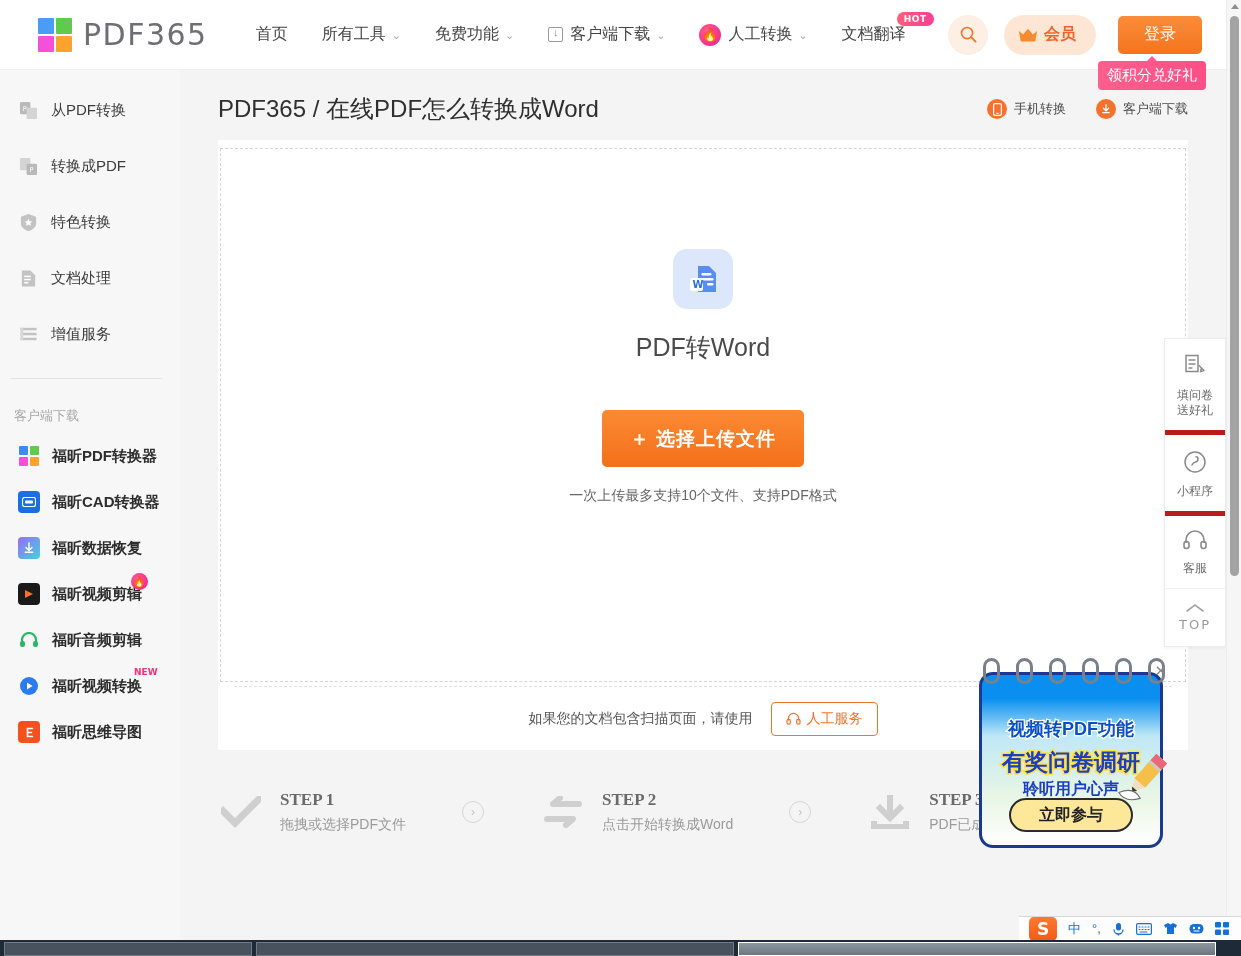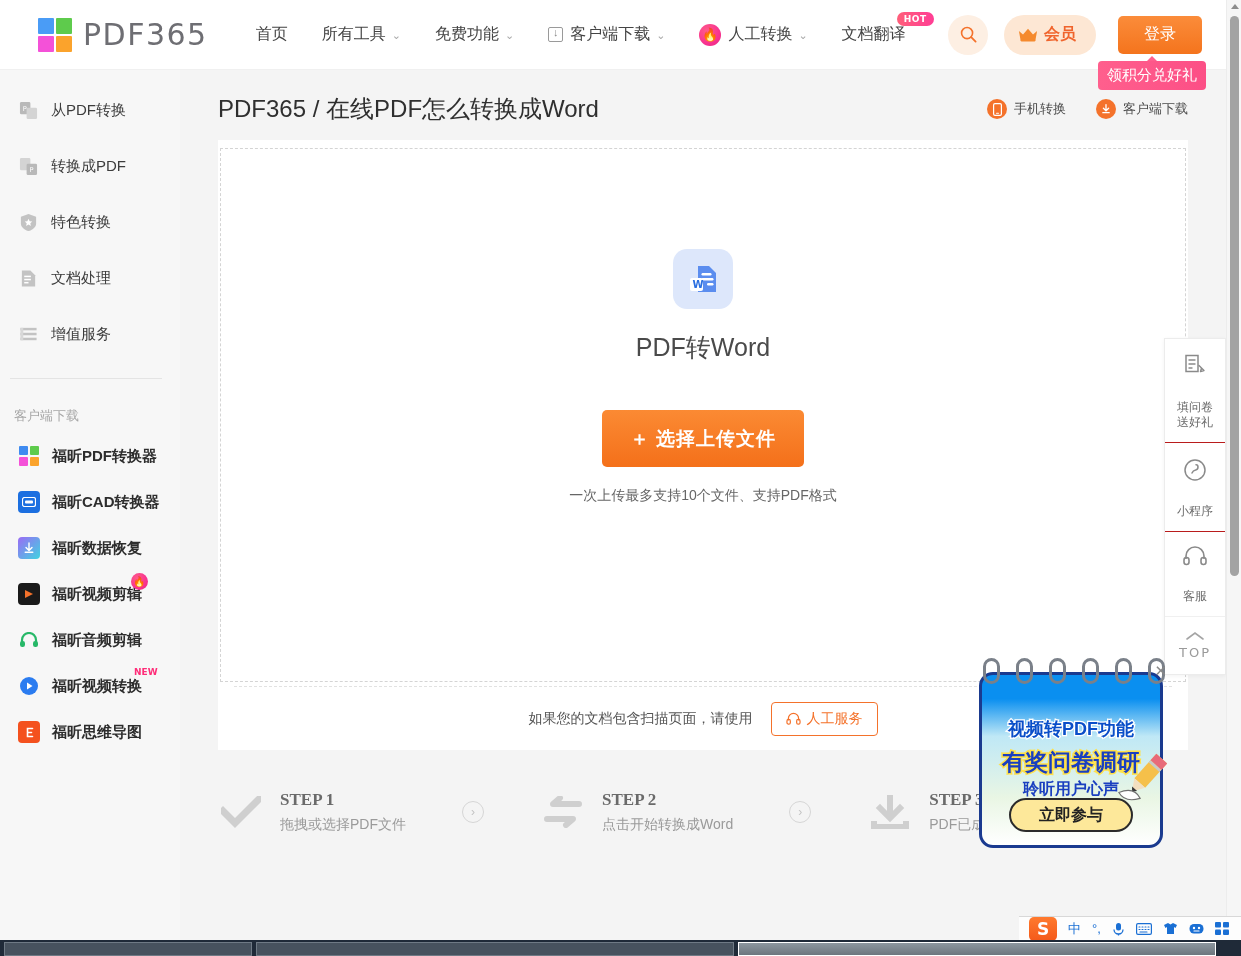--- a/index.html
+++ b/index.html
@@ -223,22 +223,22 @@
 
   
   .float-bar {
     position: absolute; top: 338px; right: 15px; width: 62px;
     background: #fff; border: 1px solid #ececec; z-index: 30;
     box-shadow: 0 1px 4px rgba(0,0,0,.05);
   }
   .fb-item {
     padding: 14px 4px 12px; text-align: center; cursor: pointer;
   }
-  .fb-item + .fb-item { border-top: 1px solid #b91c1c; }
-  .fb-label { font-size: 12px; color: #6a6a6a; line-height: 15px; margin-top: 17px; }
+  .fb-item + .fb-item { border-top: 5px solid #b91c1c; }
+  .fb-label { font-size: 12px; color: #6a6a6a; line-height: 15px; margin-top: 5px; }
   .fb-top { padding: 10px 4px 14px; text-align:center; cursor:pointer;
     border-top: 1px solid #f0f0f0; }
   .fb-top .lbl { font-size: 13px; color: #9a9a9a; letter-spacing: 2px;
     font-family: "DejaVu Sans", sans-serif; }
 
   
   .popup-ad {
     position: absolute; left: 973px; top: 658px; width: 196px; height: 190px;
     z-index: 60;
   }

